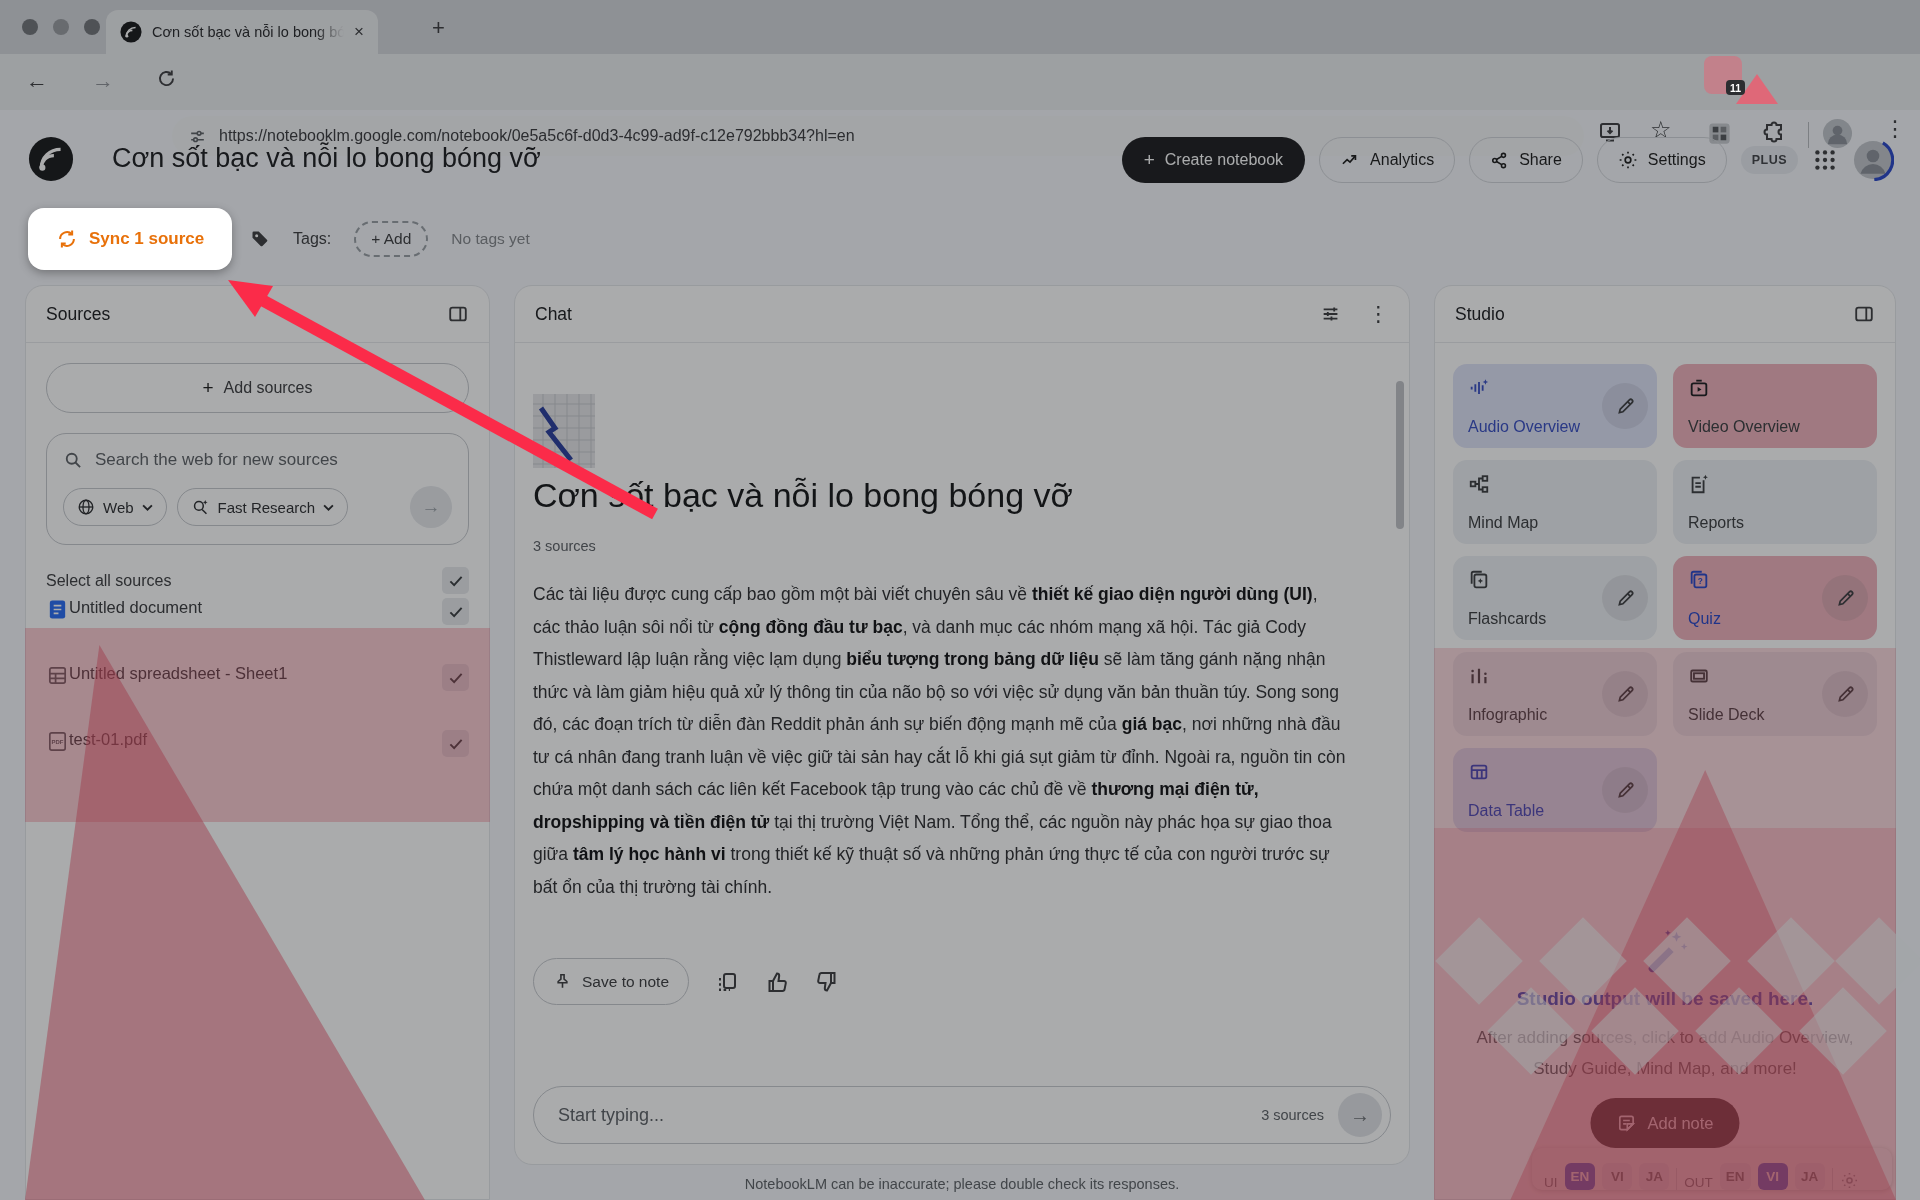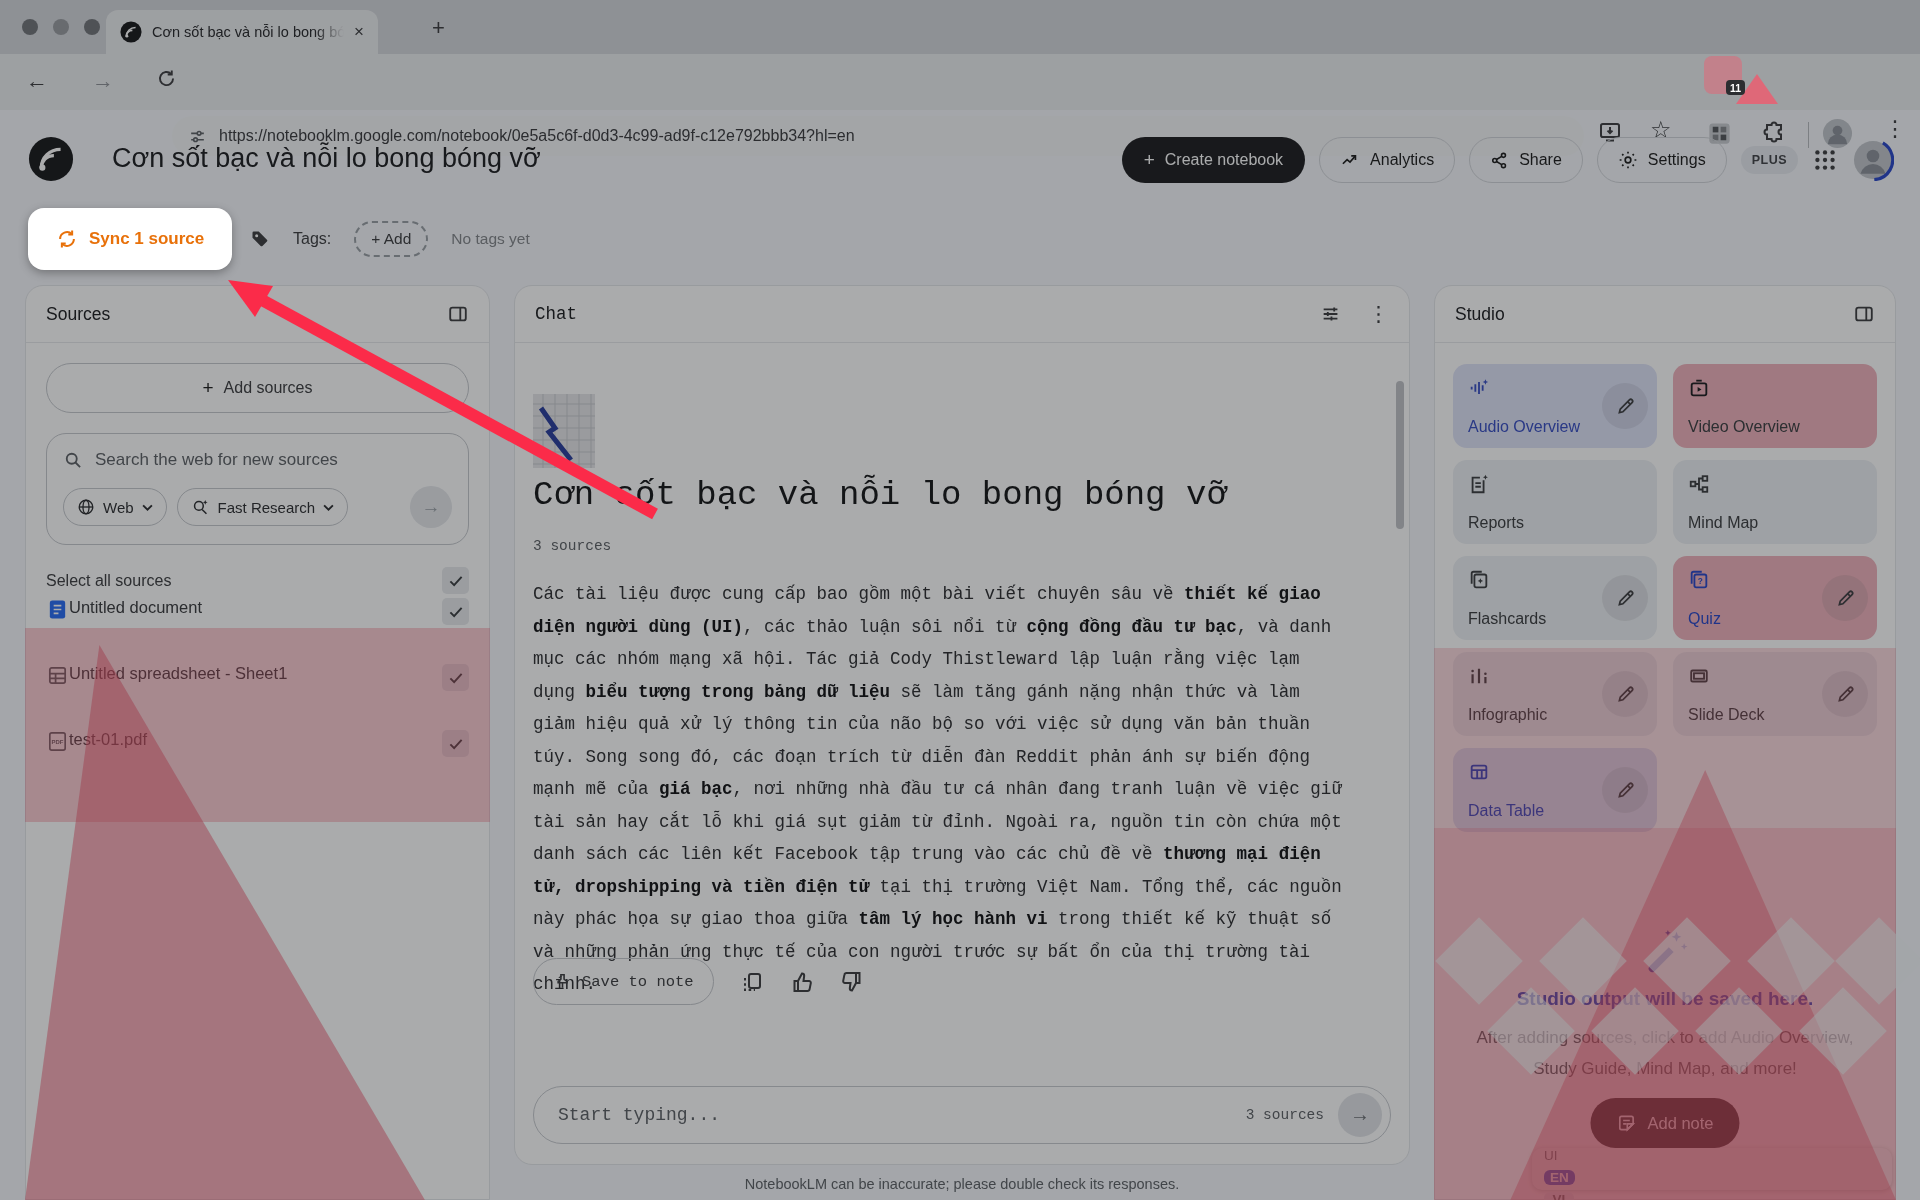--- a/index.html
+++ b/index.html
@@ -54,21 +54,21 @@
   .tags-label { font-size:16px; color:#3f4043; }
   .add-tag { height:36px; border:2px dashed #9aa0a6; border-radius:18px; display:flex; align-items:center;
              padding:0 15px; font-size:15.5px; color:#3f4043; }
   .no-tags { font-size:15.5px; color:#84878c; }
 
   
   .panel { position:absolute; top:285px; background:#ffffff; border:1px solid #e4e6ea; border-radius:18px; }
   .panel-hd { height:57px; display:flex; align-items:center; padding:0 20px; border-bottom:1px solid #e7e9ec; }
   .panel-hd .ttl { font-size:17.5px; color:#202124; flex:1; }
   #sources-panel { left:25px; width:465px; height:915px; border-bottom-left-radius:0; border-bottom-right-radius:0; }
-  #chat-panel    { left:514px; width:896px; height:880px;font-family:Liberation Mono, monospace; }
+  #chat-panel    { left:514px; width:896px; height:880px; }
   #studio-panel  { left:1434px; width:462px; height:915px; border-bottom-left-radius:0; border-bottom-right-radius:0; }
 
   
   .add-sources { margin:20px; height:50px; border:1px solid #c6c9ce; border-radius:25px; display:flex;
                  align-items:center; justify-content:center; gap:10px; font-size:16px; color:#3f4043; }
   .search-card { margin:0 20px; border:1px solid #c6c9ce; border-radius:20px; padding:16px; }
   .search-row { display:flex; align-items:center; gap:12px; }
   .search-ph { font-size:17px; color:#5f6368; }
   .chip-row { margin-top:16px; display:flex; align-items:center; gap:10px; }
   .chip { height:38px; border:1px solid #c6c9ce; border-radius:19px; display:flex; align-items:center;
@@ -117,22 +117,22 @@
                  border-radius:50%; background:rgba(95,99,104,.12); display:flex; align-items:center; justify-content:center; }
   .studio-empty { position:absolute; left:0; right:0; top:640px; text-align:center; }
   .studio-empty .wand { margin:0 auto 12px; width:46px; }
   .empty-h { font-size:19px; font-weight:bold; color:#2c49c9; margin-bottom:12px; }
   .empty-l { font-size:17px; color:#5b5e63; line-height:31px; }
   .add-note { position:absolute; left:50%; transform:translateX(-50%); top:812px; height:50px; background:#1f2023;
               color:#fff; border-radius:25px; display:flex; align-items:center; gap:11px; padding:0 26px; font-size:16.5px; }
 
   
   .langbar { position:absolute; left:1532px; top:1148px; width:360px; height:42px; background:#fafbfc;
-             border-radius:10px; box-shadow:0 1px 5px rgba(0,0,0,.22); display:flex; align-items:flex-start;
-             gap:7px; padding:0 12px; z-index:30;flex-direction:column; }
+             border-radius:10px; box-shadow:0 1px 5px rgba(0,0,0,.22); display:flex; align-items:flex-end;
+             gap:7px; padding:0 12px; z-index:30; }
   .lang-lbl { font-size:13.5px; color:#6a6d71; font-weight:500; }
   .lang-chip { min-width:30px; height:27px; border-radius:6px; background:#e9ebef; color:#5f6368; font-size:13.5px;
                font-weight:bold; display:flex; align-items:center; justify-content:center; padding:0 6px; }
   .lang-chip.active { background:#3b55d4; color:#fff; }
   .lang-div { width:1px; height:22px; background:#d2d5d9; }
 
   
   .pink { position:absolute; pointer-events:none; z-index:40; }
   .diamond { position:absolute; background:rgba(243,245,248,.55); transform:rotate(45deg); pointer-events:none; z-index:41; }
   .dim { position:absolute; inset:0; background:rgba(12,13,16,.35); z-index:50; pointer-events:none; }
@@ -446,34 +446,34 @@
     <div class="card pinkbg">
       <svg width="22" height="22" viewBox="0 0 24 24" fill="none" stroke="#202124" stroke-width="2">
           <rect x="4" y="7" width="16" height="13" rx="2"></rect>
           <path d="M9 4h6"></path>
           <path d="M10.5 10.8l4.2 2.7-4.2 2.7z" fill="#202124" stroke="none"></path>
         </svg>
       <span class="c-lbl">Video Overview</span>
     </div>
     <div class="card">
       <svg width="22" height="22" viewBox="0 0 24 24" fill="none" stroke="#3e4043" stroke-width="2">
-          <path d="M17 8V21H5V5h8"></path>
-          <path d="M8 11h6M8 15h6"></path>
-          <path d="M19 2l.8 1.9 1.9.8-1.9.8-.8 1.9-.8-1.9-1.9-.8 1.9-.8z" fill="#3e4043" stroke="none"></path>
-        </svg>
-      <span class="c-lbl">Reports</span>
-    </div>
-    <div class="card">
-      <svg width="22" height="22" viewBox="0 0 24 24" fill="none" stroke="#3e4043" stroke-width="2">
           <rect x="3" y="9.5" width="5" height="5"></rect>
           <rect x="16" y="3.5" width="5" height="5"></rect>
           <rect x="16" y="15.5" width="5" height="5"></rect>
           <path d="M8 12h4M12 12V6h4M12 12v6h4"></path>
         </svg>
       <span class="c-lbl">Mind Map</span>
+    </div>
+    <div class="card">
+      <svg width="22" height="22" viewBox="0 0 24 24" fill="none" stroke="#3e4043" stroke-width="2">
+          <path d="M17 8V21H5V5h8"></path>
+          <path d="M8 11h6M8 15h6"></path>
+          <path d="M19 2l.8 1.9 1.9.8-1.9.8-.8 1.9-.8-1.9-1.9-.8 1.9-.8z" fill="#3e4043" stroke="none"></path>
+        </svg>
+      <span class="c-lbl">Reports</span>
     </div>
     <div class="card">
       <svg width="22" height="22" viewBox="0 0 24 24" fill="none" stroke="#3e4043" stroke-width="2">
           <rect x="7" y="6" width="13" height="14" rx="2"></rect>
           <path d="M4 16V5a2 2 0 0 1 2-2h9"></path>
           <path d="M13.5 10l.9 2.1 2.1.9-2.1.9-.9 2.1-.9-2.1-2.1-.9 2.1-.9z" fill="#3e4043" stroke="none"></path>
         </svg>
       <span class="c-lbl">Flashcards</span>
       <span class="edit-circle">
           <svg width="21" height="21" viewBox="0 0 24 24" fill="none" stroke="#3f4043" stroke-width="2">

